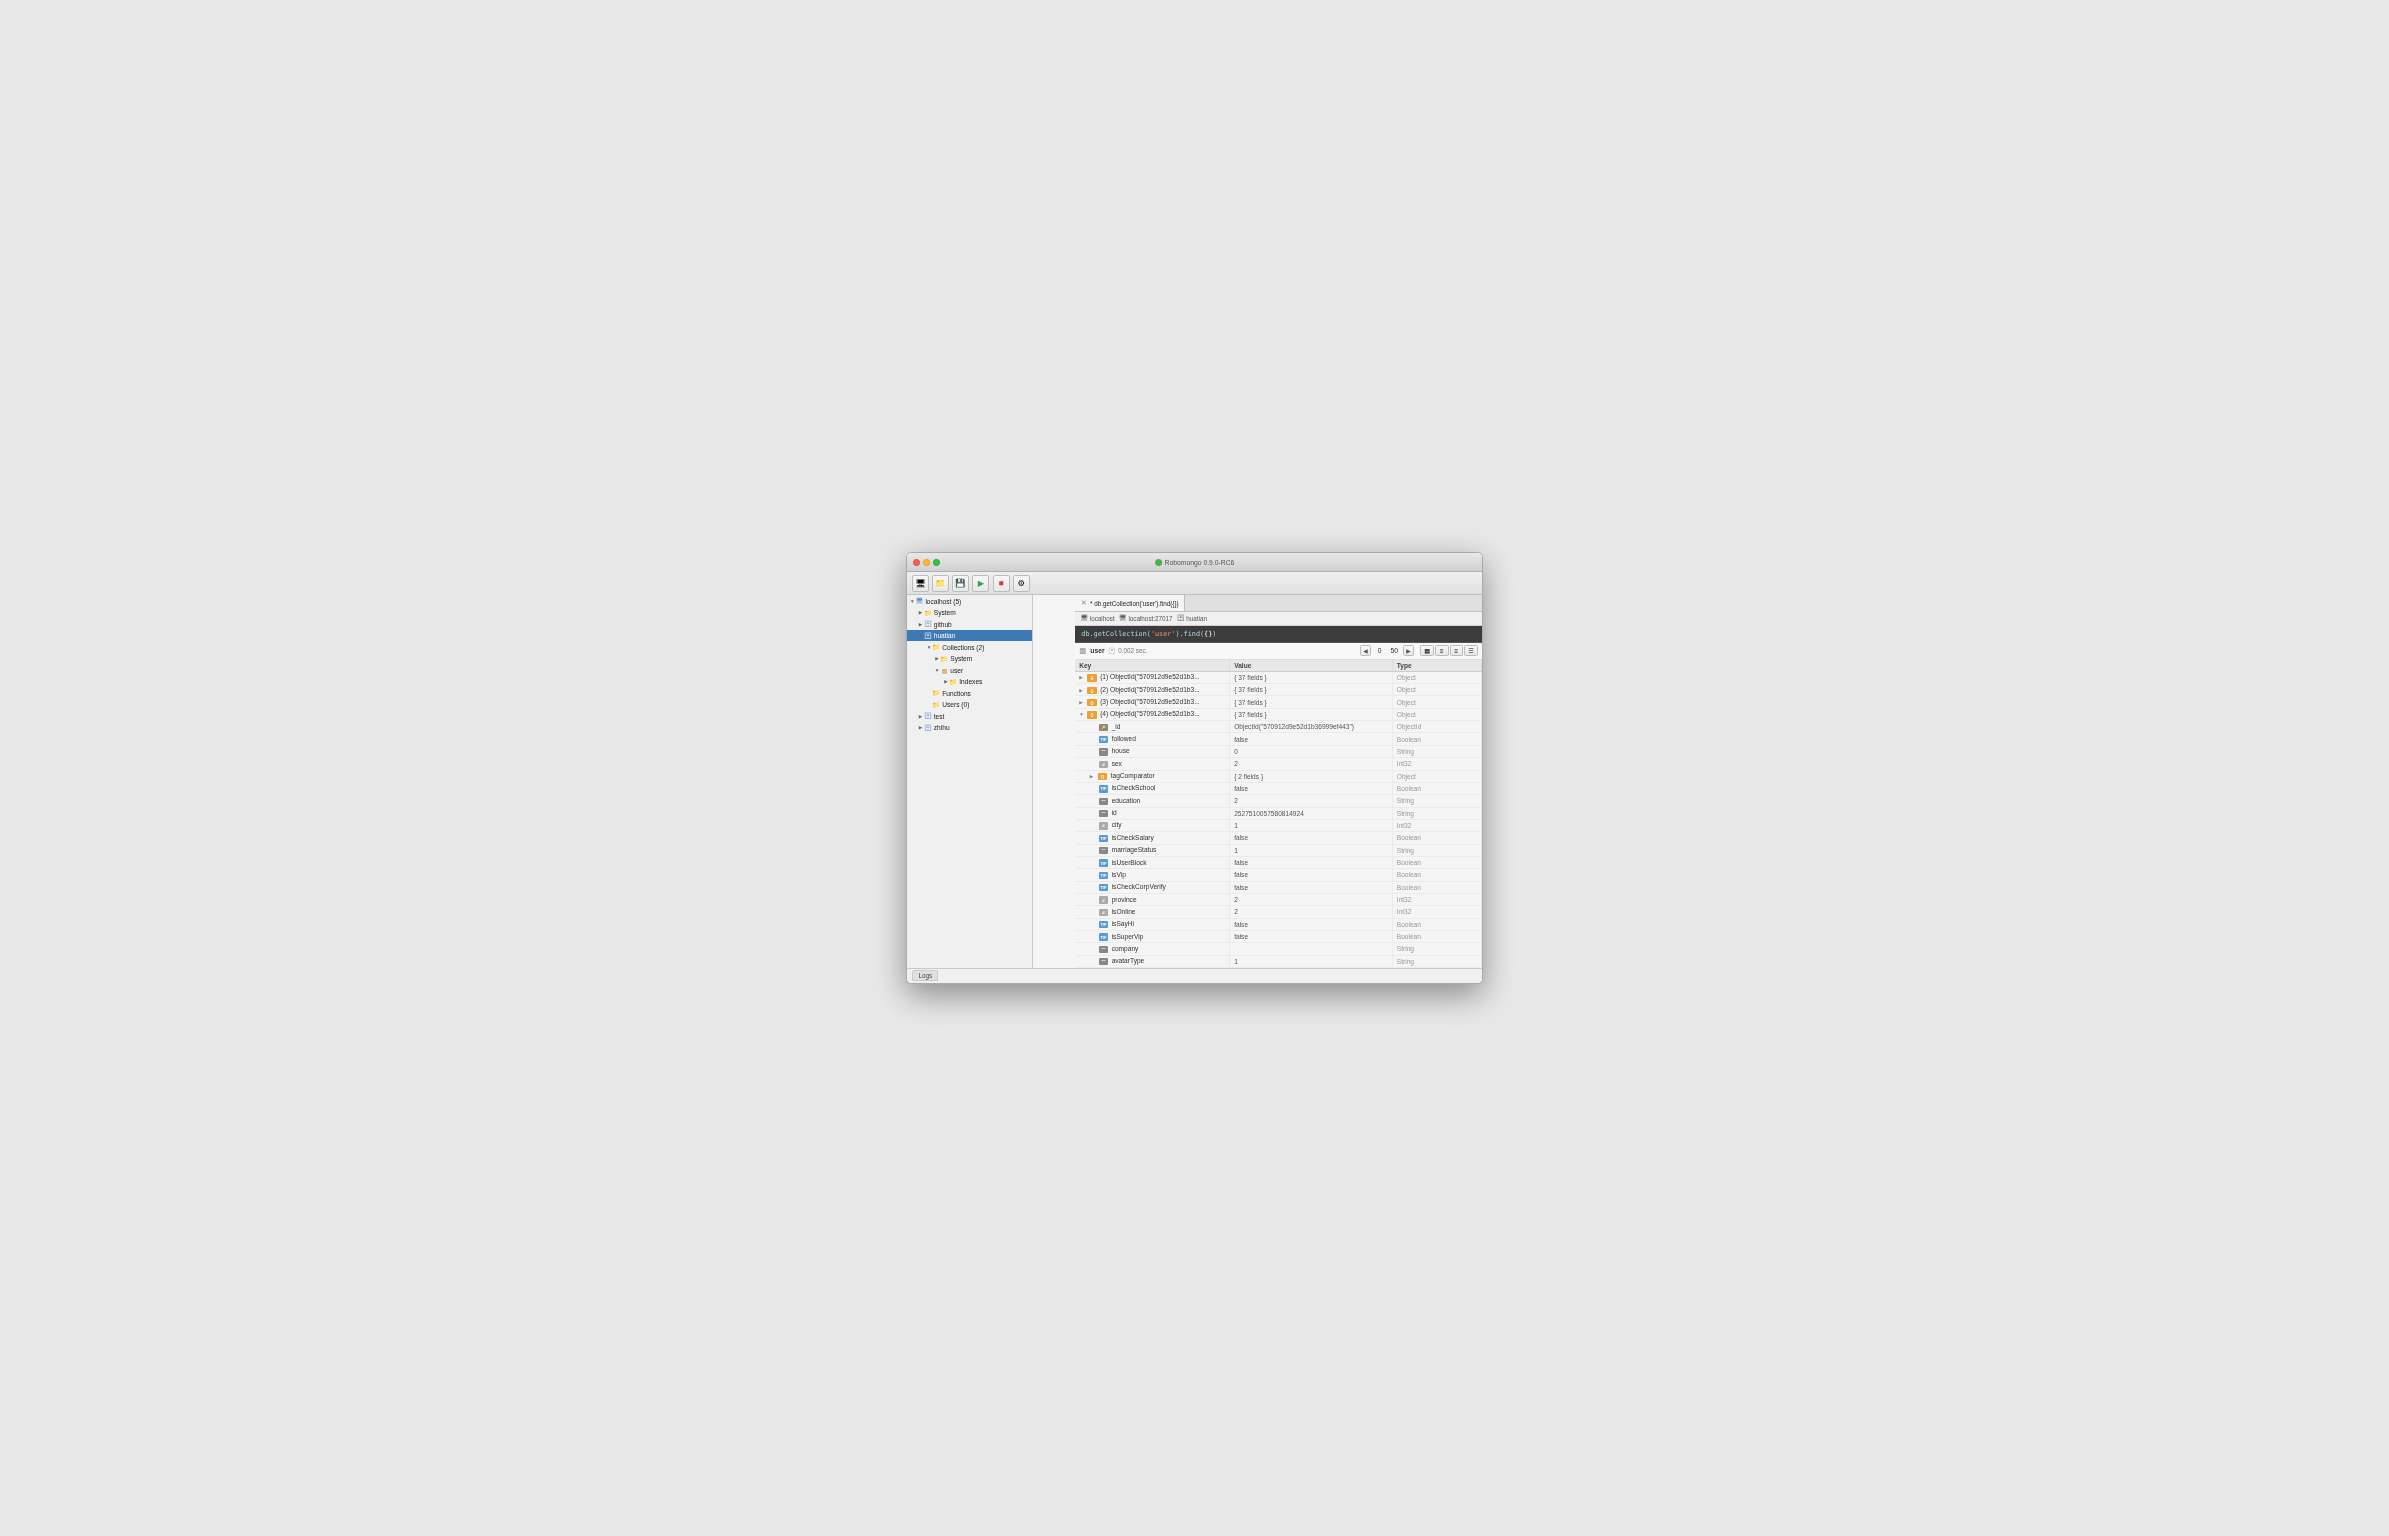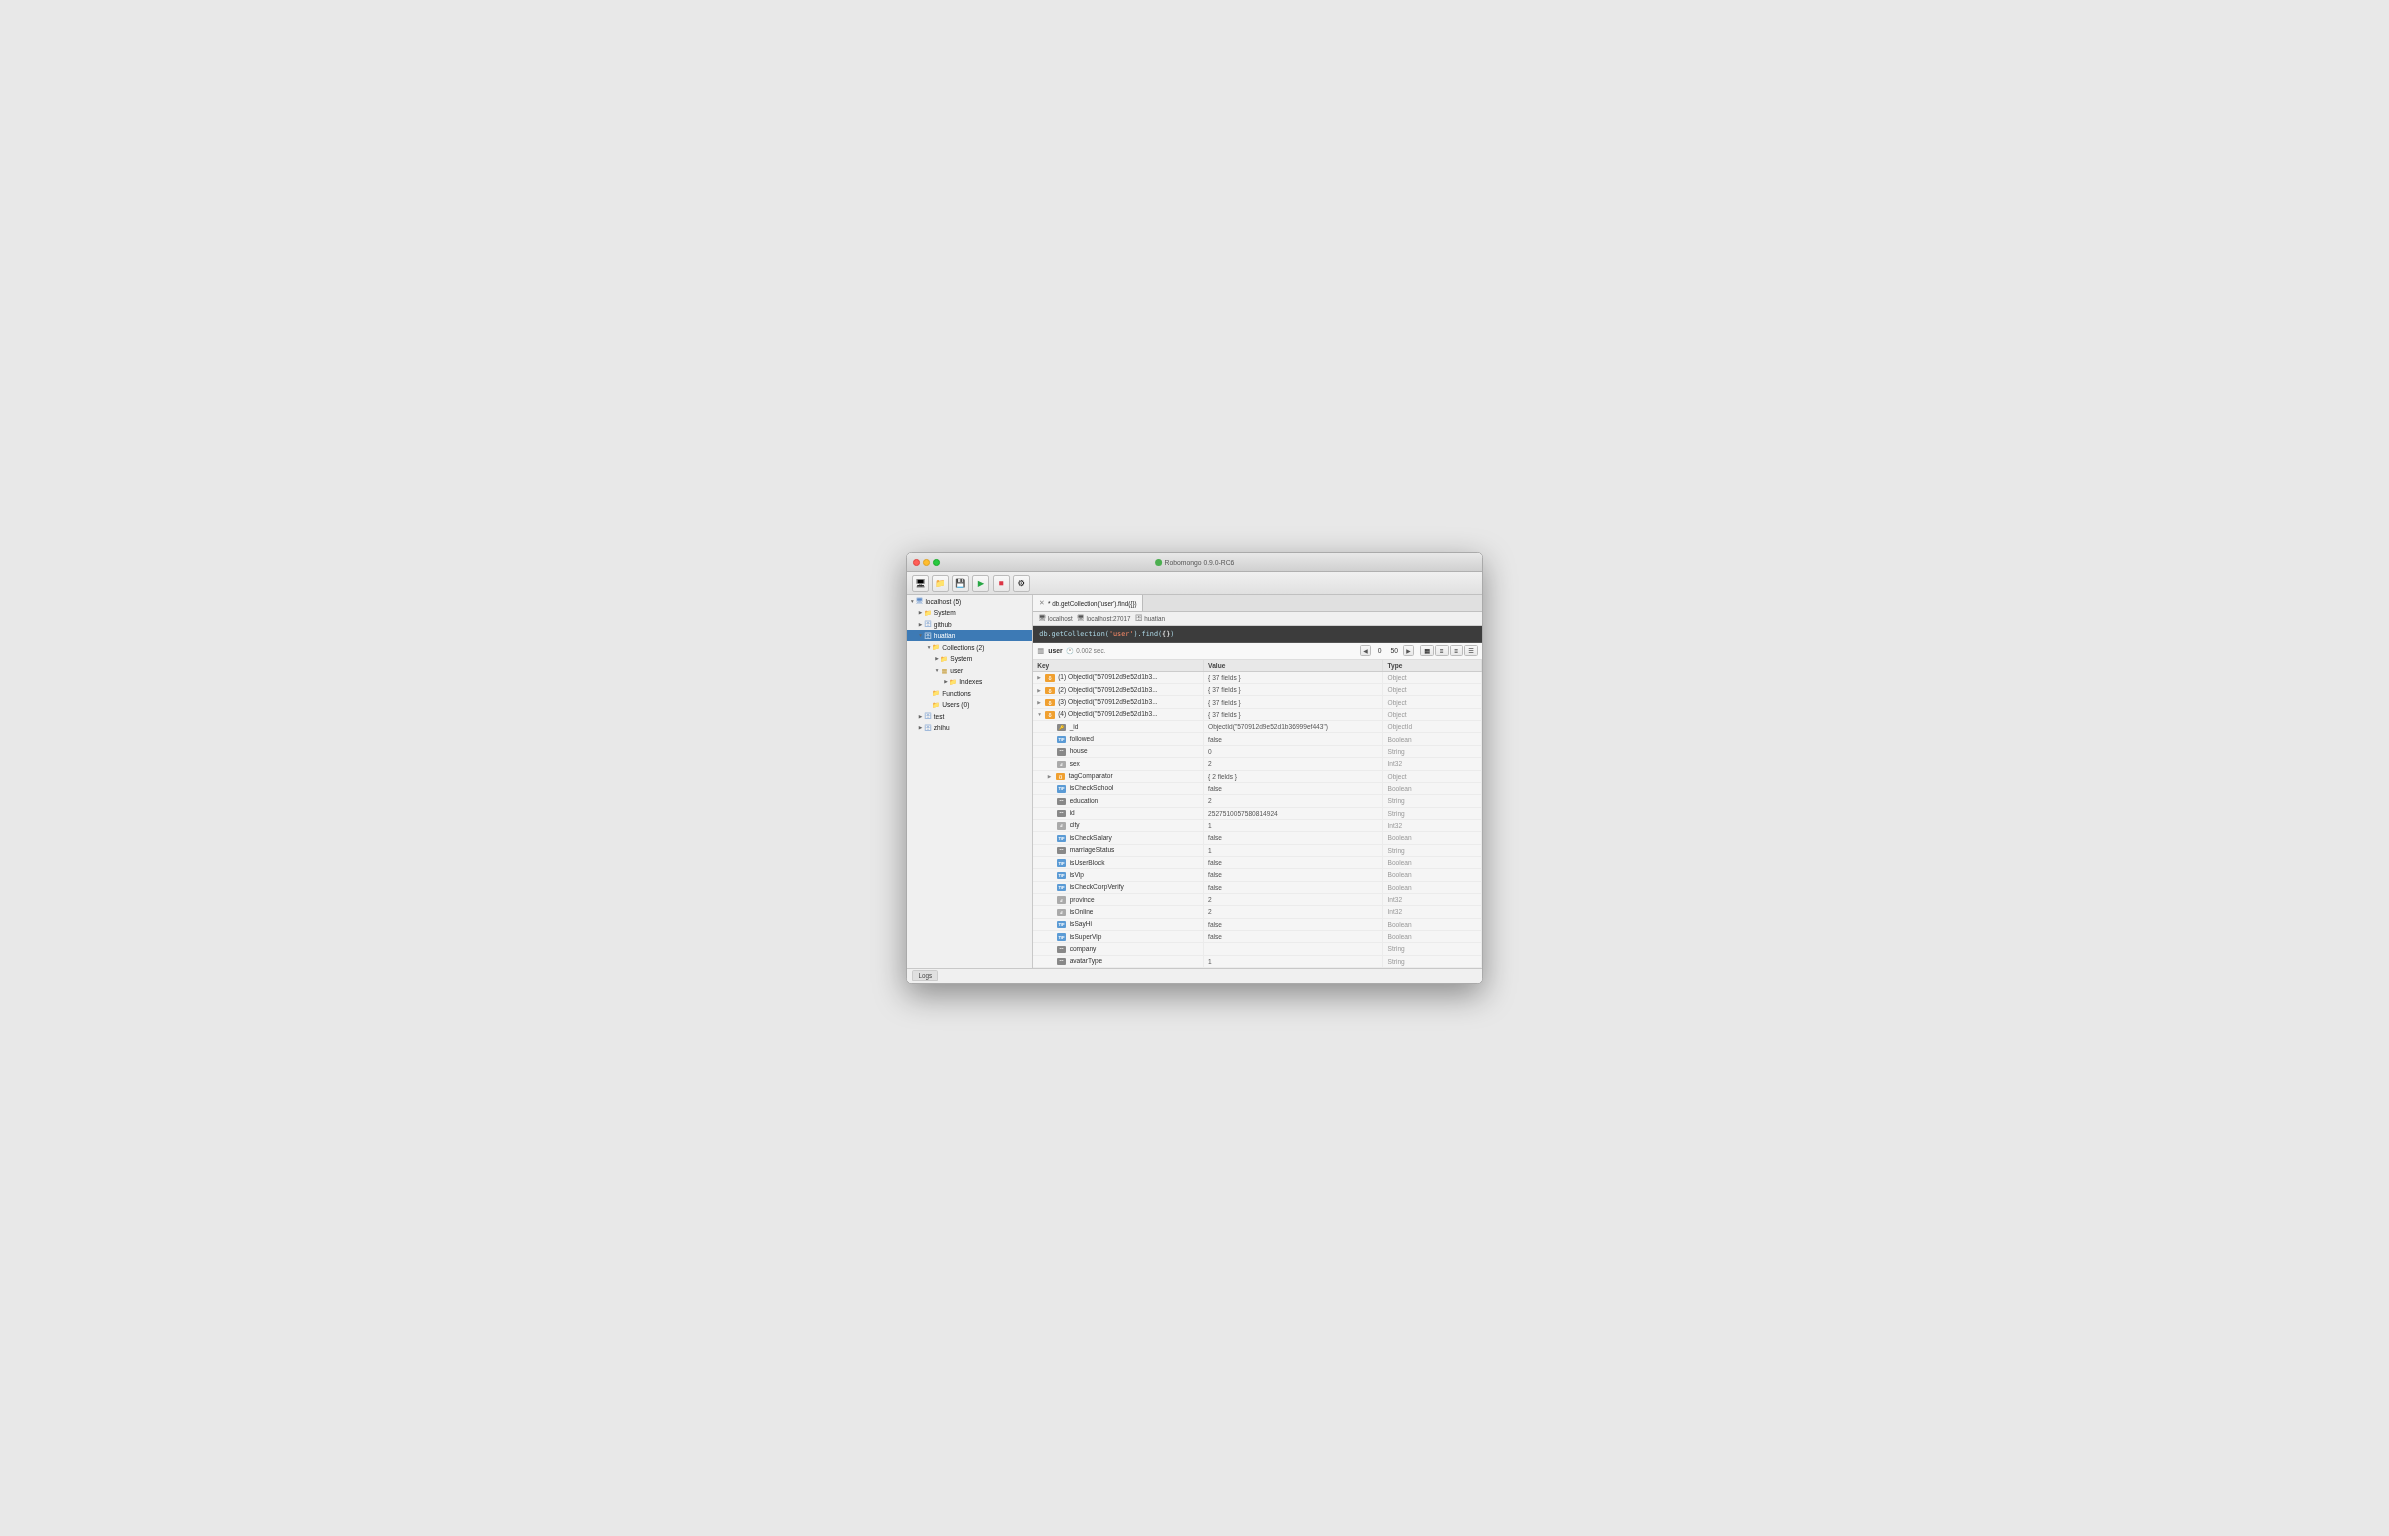--- a/index.html
+++ b/index.html
@@ -79,20 +79,21 @@
       align-items: center;
       justify-content: center;
       cursor: pointer;
       font-size: 8.4px;
     }
     
     .main-layout {
       display: flex;
       height: calc(100% - 42px);
       min-height: 367px;
+      gap: 42px;
     }
     
     .sidebar {
       width: 126px;
       background: #f0f0f0;
       border-right: 0.5px solid #c8c8c8;
       overflow-y: auto;
       flex-shrink: 0;
     }
     .tree-item {

